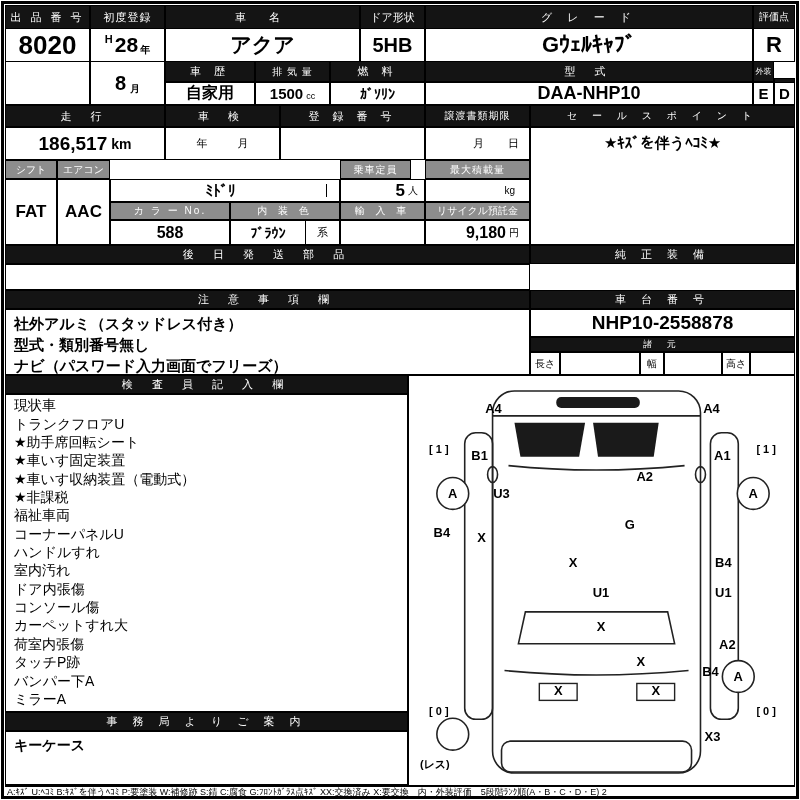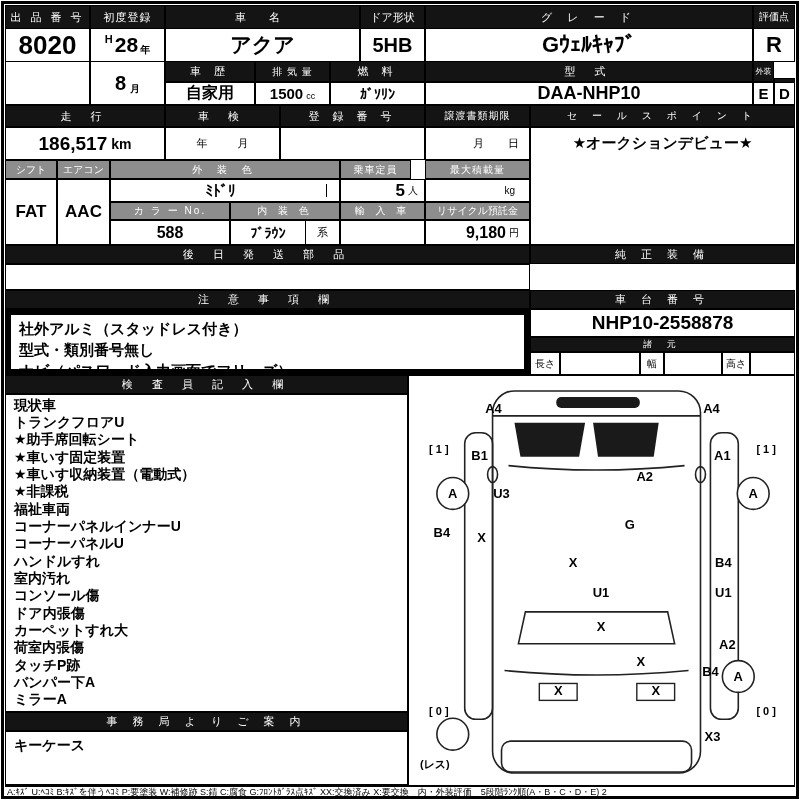--- a/index.html
+++ b/index.html
@@ -5,24 +5,24 @@
   * { margin:0; padding:0; box-sizing:border-box; }
   html,body { width:800px; height:800px; background:#fff; }
   .sheet { position:absolute; left:0; top:0; width:800px; height:800px; background:#fff;
            font-family:"Liberation Sans","DejaVu Sans",sans-serif; color:#000; overflow:hidden; }
   .frame { position:absolute; left:1px; top:1px; width:798px; height:798px; border:3px solid #000; pointer-events:none; }
   .cell { position:absolute; border:1px solid #000; background:#fff; display:flex; align-items:center; justify-content:center; overflow:hidden; white-space:nowrap; }
   .hdr  { background:#141414; color:#fff; font-size:11px; letter-spacing:3px;text-align:center; }
   .hdr2 { background:#8d8d8d; color:#fff; font-size:10px; letter-spacing:2px; }
   .val  { font-weight:bold; }
   .sub  { display:flex; align-items:center; justify-content:center; height:100%; }
-  .notes-box { position:absolute; border:6px solid #000000; background:#fff; padding:3px 8px; }
+  .notes-box { position:absolute; border:1px solid #000000; background:#fff; padding:3px 8px; }
   .note-line { font-size:15px; font-weight:bold; line-height:21px; }
   .ins-list { position:absolute; border:1px solid #000; background:#fff; display:flex; flex-direction:column; padding:2px 0; }
-  .ins-item { flex:1; display:flex; align-items:center; padding-left:8px; font-weight:bold; font-size:14px; overflow:hidden; }
+  .ins-item { flex:1; display:flex; align-items:center; padding-left:8px; font-weight:normal; font-size:14px; overflow:hidden; }
   .legend { position:absolute; left:5px; top:785px; width:790px; height:11px; border-top:2px solid #000;
             font-size:9px; line-height:10px; white-space:nowrap; overflow:hidden; padding-left:2px; background:#fff; }
   .diagram { position:absolute; left:408px; top:375px; width:387px; height:411px; border:1px solid #000; background:#fff; }
   svg text { font-family:"Liberation Sans","DejaVu Sans",sans-serif; }
 </style>
 </head>
 <body>
 
 <div class="sheet">
 
@@ -76,28 +76,27 @@
     <span>月</span>
   </div>
   <div class="cell hdr" style="left:280px;top:105px;width:145px;height:22px;letter-spacing:5px">登 録 番 号</div>
   <div class="cell" style="left:280px;top:127px;width:145px;height:33px"></div>
   <div class="cell hdr" style="left:425px;top:105px;width:105px;height:22px;font-size:10px;letter-spacing:1px">譲渡書類期限</div>
   <div class="cell" style="left:425px;top:127px;width:105px;height:33px;justify-content:flex-end;padding-right:10px;gap:24px;font-size:11px">
     <span>月</span>
     <span>日</span>
   </div>
   <div class="cell hdr" style="left:530px;top:105px;width:265px;height:22px;font-size:10px;letter-spacing:6px">セ ー ル ス ポ イ ン ト</div>
-  <div class="cell val" style="left:530px;top:127px;width:265px;height:118px;align-items:flex-start;padding-top:6px;font-size:15px">★オークションデビュー★</div>
+  <div class="cell val" style="left:530px;top:127px;width:265px;height:118px;align-items:flex-start;padding-top:6px;font-size:15px">★ｷｽﾞを伴うﾍｺﾐ★</div>
 
   <div class="cell hdr2" style="left:5px;top:160px;width:52px;height:19px;letter-spacing:0">シフト</div>
   <div class="cell hdr2" style="left:57px;top:160px;width:53px;height:19px;letter-spacing:0">エアコン</div>
   <div class="cell val" style="left:5px;top:179px;width:52px;height:66px;font-size:17px">FAT</div>
   <div class="cell val" style="left:57px;top:179px;width:53px;height:66px;font-size:17px">AAC</div>
 
-  <div class="cell hdr2" style="left:110px;top:160px;width:230px;height:19px;letter-spacing:6px">外 装 色</div>
   <div class="cell" style="left:110px;top:179px;width:230px;height:23px;padding:4px">
     <span class="sub val" style="flex:1;font-size:15px">ﾐﾄﾞﾘ</span>
     <span class="sub" style="width:9px;border-left:1px solid #000"></span>
   </div>
   <div class="cell hdr2" style="left:340px;top:160px;width:71px;height:19px;letter-spacing:1px">乗車定員</div>
   <div class="cell val" style="left:340px;top:179px;width:85px;height:23px;justify-content:flex-end;padding-right:6px;gap:3px">
     <span style="font-size:17px">5</span>
     <span style="font-size:10px;font-weight:normal">人</span>
   </div>
   <div class="cell hdr2" style="left:425px;top:160px;width:105px;height:19px;letter-spacing:1px">最大積載量</div>
@@ -143,26 +142,25 @@
 
   <div class="cell hdr" style="left:5px;top:375px;width:403px;height:19px;letter-spacing:8px">検 査 員 記 入 欄</div>
   <div class="ins-list" style="left:5px;top:394px;width:403px;height:318px">
       <div class="ins-item">現状車</div>
       <div class="ins-item">トランクフロアU</div>
       <div class="ins-item">★助手席回転シート</div>
       <div class="ins-item">★車いす固定装置</div>
       <div class="ins-item">★車いす収納装置（電動式）</div>
       <div class="ins-item">★非課税</div>
       <div class="ins-item">福祉車両</div>
-      <div class="ins-item">コーナーパネルインナーU</div>
       <div class="ins-item">コーナーパネルU</div>
       <div class="ins-item">ハンドルすれ</div>
       <div class="ins-item">室内汚れ</div>
+      <div class="ins-item">ドア内張傷</div>
       <div class="ins-item">コンソール傷</div>
-      <div class="ins-item">ドア内張傷</div>
       <div class="ins-item">カーペットすれ大</div>
       <div class="ins-item">荷室内張傷</div>
       <div class="ins-item">タッチP跡</div>
       <div class="ins-item">バンパー下A</div>
       <div class="ins-item">ミラーA</div>
     </div>
   <div class="cell hdr" style="left:5px;top:712px;width:403px;height:19px;letter-spacing:6px">事 務 局 よ り ご 案 内</div>
   <div class="cell val" style="left:5px;top:731px;width:403px;height:54px;align-items:flex-start;justify-content:flex-start;padding:5px 8px;font-size:14px">キーケース</div>
 
   <div class="diagram">

